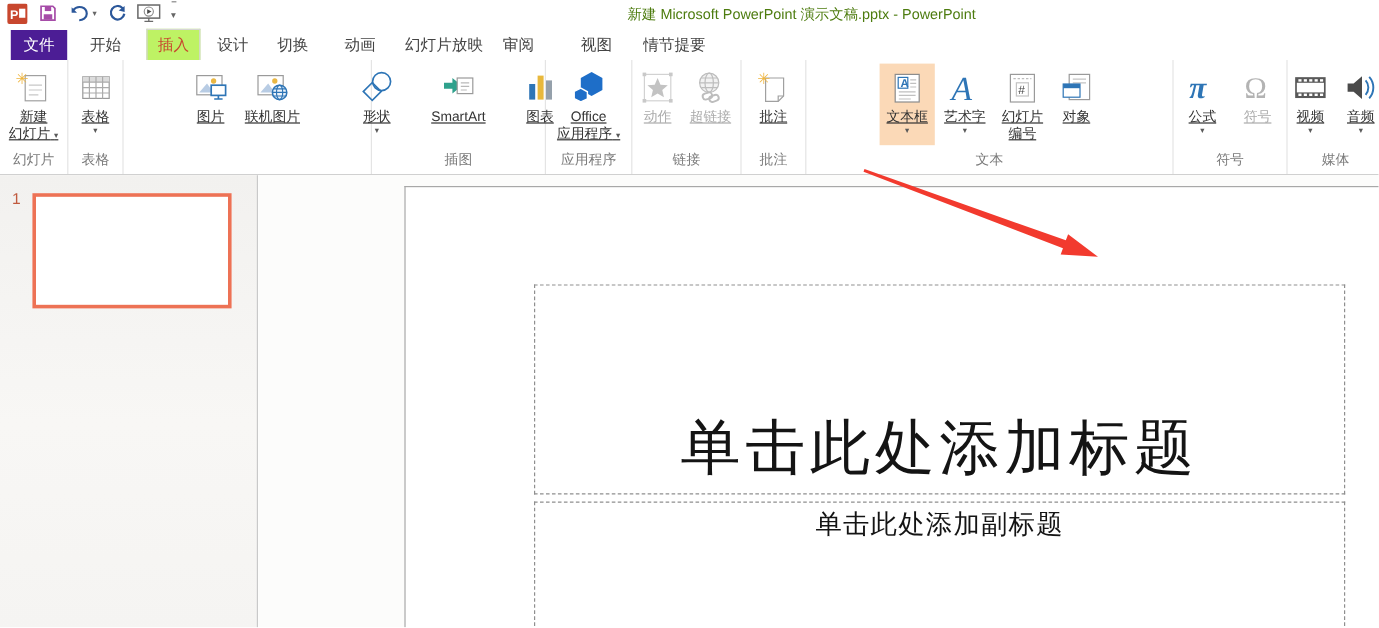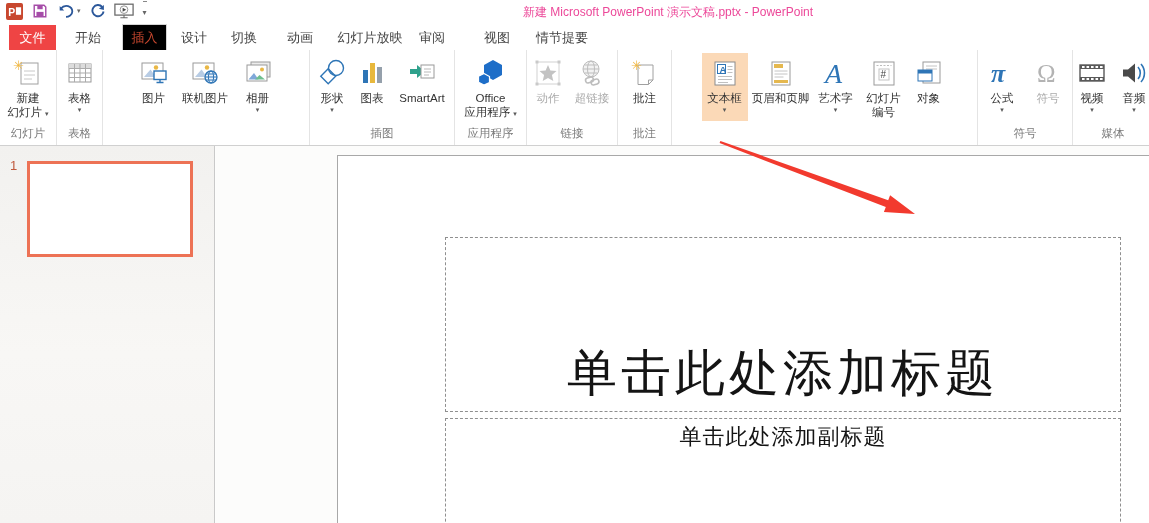--- a/index.html
+++ b/index.html
@@ -4,39 +4,39 @@
 <style>
   * { margin:0; padding:0; box-sizing:border-box; }
   html,body { width:1149px; height:523px; overflow:hidden; }
   body { font-family:"Liberation Sans","DejaVu Sans",sans-serif; background:#fff; position:relative; }
   .app { position:absolute; inset:0; background:#fff; overflow:hidden; }
 
   
   .titlebar { position:absolute; left:0; top:0; width:100%; height:22px; background:#fff; }
   .qat { position:absolute; left:6px; top:1px; display:flex; align-items:center; gap:9px; height:20px; }
   .qat .qbtn { display:flex; align-items:center; justify-content:center; height:20px; cursor:default; }
-  .win-title { position:absolute; left:523px; top:4px; font-size:12px; color:#ec4899; white-space:nowrap; }
+  .win-title { position:absolute; left:523px; top:4px; font-size:12px; color:#4d7c0f; white-space:nowrap; }
   .undo-caret { font-size:7px; color:#666; margin-left:2px; }
   .qat-caret { font-size:8px; color:#666; border-top:1px solid #888; line-height:9px; padding-top:1px; }
 
   
   .tabrow { position:absolute; left:0; top:22px; width:100%; height:28px; background:#fff; display:flex; align-items:flex-end; }
   .tab { height:25px; display:flex; align-items:center; justify-content:center; font-size:13px; color:#444; white-space:nowrap; cursor:pointer; }
-  .tab.file { background:#ef4444; color:#fff; width:47px; margin-left:9px; }
-  .tab.active { background:#000000; color:#C8472E; border:1px solid #D5D5D5; border-bottom:none; height:26px; }
+  .tab.file { background:#4c1d95; color:#fff; width:47px; margin-left:9px; }
+  .tab.active { background:#bef264; color:#C8472E; border:1px solid #D5D5D5; border-bottom:none; height:26px; }
 
   
   .ribbon { position:absolute; left:0; top:50px; width:100%; height:96px; background:#fff; border-bottom:1px solid #D0D0D0; display:flex; }
   .rgroup { height:100%; border-right:1px solid #E4E4E4; display:flex; flex-direction:column; flex-shrink:0; }
   .rbtns { flex:1; display:flex; justify-content:center; align-items:flex-start; padding-top:3px; }
   .gname { font-size:11.5px; color:#7A7A7A; text-align:center; padding-bottom:4px; white-space:nowrap; }
   .rbtn { display:flex; flex-direction:column; align-items:center; padding-top:2px; height:68px; cursor:pointer; flex-shrink:0; }
   .rbtn.hl { background:#FBD9B7; }
   .icon { height:36px; display:flex; align-items:center; justify-content:center; }
-  .lbl { font-size:11.5px; color:#333; line-height:14px; white-space:nowrap; }
+  .lbl { font-size:11.5px; color:#333; line-height:14px; white-space:nowrap;text-decoration:underline; }
   .caret { font-size:7px; color:#5A5A5A; line-height:9px; }
   .rbtn.disabled .lbl { color:#ABABAB; }
   svg { display:block; }
 
   
   .workspace { position:absolute; left:0; top:146px; width:100%; height:377px; background:#FDFDFC; }
   .thumbpanel { position:absolute; left:0; top:0; width:215px; height:100%; background:linear-gradient(180deg,#F2F1EF 0%,#F8F7F5 55%,#F5F4F2 100%); border-right:1px solid #C9C9C9; }
   .slide-num { position:absolute; left:10px; top:12px; font-size:13px; color:#C05A3E; }
   .thumb { position:absolute; left:27px; top:15px; width:166px; height:96px; background:#fff; border:3px solid #ED7255; cursor:pointer; }
   .canvasarea { position:absolute; left:216px; top:0; right:0; height:100%; background:#FCFCFB; overflow:hidden; }
@@ -164,67 +164,54 @@
                 <rect x="4" y="6" width="21" height="16" fill="#fff" stroke="#9A9A9A"></rect>
                 <circle cx="18" cy="10.5" r="2.2" fill="#E9B744"></circle>
                 <path d="M6 20l6.5-7.5L18 20z" fill="#B8CCE4"></path>
                 <circle cx="22" cy="20" r="6" fill="#EAF2FA" stroke="#2E75B6" stroke-width="1.3"></circle>
                 <ellipse cx="22" cy="20" rx="2.6" ry="6" fill="none" stroke="#2E75B6"></ellipse>
                 <path d="M16 20h12M17 17h10M17 23h10" stroke="#2E75B6"></path>
               </svg>
           </span>
           <span class="lbl">联机图片</span>
         </div>
-        <div class="rbtn" style="width:40px">
-          <span class="icon">
-            <svg width="32" height="32" viewBox="0 0 32 32">
-                <rect x="9" y="5" width="19" height="15" fill="#ECECEC" stroke="#9A9A9A"></rect>
-                <rect x="5" y="8" width="20" height="16" fill="#fff" stroke="#9A9A9A"></rect>
-                <path d="M6.5 22.5l5.5-6.5 4.5 6.5z" fill="#7FA8D9"></path>
-                <path d="M13 22.5l4.5-4.5 5.5 4.5z" fill="#6FBF8F"></path>
-                <circle cx="20" cy="12.5" r="2" fill="#E9B744"></circle>
-              </svg>
-          </span>
-          <span class="lbl">相册</span>
-          <span class="caret">▾</span>
-        </div>
       </div>
     </div>
 
     <div class="rgroup" style="width:145px">
-      <div class="rbtns" style="gap:0">
+      <div class="rbtns" style="gap:18px">
         <div class="rbtn" style="width:40px">
           <span class="icon">
             <svg width="32" height="32" viewBox="0 0 32 32" fill="none" stroke="#2E75B6" stroke-width="1.4">
                 <circle cx="20" cy="11" r="7.5"></circle>
                 <rect x="7" y="14" width="10.5" height="10.5" transform="rotate(45 12.2 19.2)"></rect>
               </svg>
           </span>
           <span class="lbl">形状</span>
           <span class="caret">▾</span>
         </div>
+        <div class="rbtn" style="width:60px">
+          <span class="icon">
+            <svg width="32" height="32" viewBox="0 0 32 32">
+                <path d="M4 12h7V8l8 6.5-8 6.5v-4H4z" fill="#2FA18C"></path>
+                <rect x="15" y="8" width="13" height="13" fill="#fff" stroke="#9A9A9A"></rect>
+                <path d="M18 12h7M18 15h7M18 18h5" stroke="#B9B9B9"></path>
+              </svg>
+          </span>
+          <span class="lbl">SmartArt</span>
+        </div>
         <div class="rbtn" style="width:40px">
           <span class="icon">
             <svg width="32" height="32" viewBox="0 0 32 32">
                 <rect x="7" y="13" width="5" height="13" fill="#2E75B6"></rect>
                 <rect x="14" y="6" width="5" height="20" fill="#E8B83C"></rect>
                 <rect x="21" y="10" width="5" height="16" fill="#95A0AB"></rect>
               </svg>
           </span>
           <span class="lbl">图表</span>
-        </div>
-        <div class="rbtn" style="width:60px">
-          <span class="icon">
-            <svg width="32" height="32" viewBox="0 0 32 32">
-                <path d="M4 12h7V8l8 6.5-8 6.5v-4H4z" fill="#2FA18C"></path>
-                <rect x="15" y="8" width="13" height="13" fill="#fff" stroke="#9A9A9A"></rect>
-                <path d="M18 12h7M18 15h7M18 18h5" stroke="#B9B9B9"></path>
-              </svg>
-          </span>
-          <span class="lbl">SmartArt</span>
         </div>
       </div>
       <div class="gname">插图</div>
     </div>
 
     <div class="rgroup" style="width:72px">
       <div class="rbtns">
         <div class="rbtn" style="width:64px">
           <span class="icon">
             <svg width="32" height="32" viewBox="0 0 32 32">
@@ -293,31 +280,20 @@
             <svg width="32" height="32" viewBox="0 0 32 32">
                 <rect x="6" y="5" width="20" height="23" fill="#fff" stroke="#8C8C8C"></rect>
                 <rect x="8.5" y="7.5" width="8" height="9" fill="none" stroke="#2E75B6"></rect>
                 <text x="10.5" y="15.5" font-size="9.5" font-weight="bold" fill="#2E75B6" font-family="sans-serif">A</text>
                 <path d="M18.5 9.5h5M18.5 12.5h5M18.5 15.5h5M9 19.5h14M9 22.5h14M9 25.5h10" stroke="#C0C0C0"></path>
               </svg>
           </span>
           <span class="lbl">文本框</span>
           <span class="caret">▾</span>
         </div>
-        <div class="rbtn" style="width:60px">
-          <span class="icon">
-            <svg width="32" height="32" viewBox="0 0 32 32">
-                <rect x="7" y="5" width="18" height="23" fill="#fff" stroke="#9A9A9A"></rect>
-                <rect x="9" y="7" width="9" height="4" fill="#E5B84F"></rect>
-                <rect x="9" y="23" width="14" height="3" fill="#E5B84F"></rect>
-                <path d="M9.5 14h13M9.5 17h13M9.5 20h9" stroke="#C4C4C4"></path>
-              </svg>
-          </span>
-          <span class="lbl">页眉和页脚</span>
-        </div>
         <div class="rbtn" style="width:44px">
           <span class="icon">
             <svg width="32" height="32" viewBox="0 0 32 32">
                 <text x="5" y="26" font-size="28" font-style="italic" fill="#2E75B6" font-family="serif">A</text>
               </svg>
           </span>
           <span class="lbl">艺术字</span>
           <span class="caret">▾</span>
         </div>
         <div class="rbtn" style="width:46px">
@@ -337,20 +313,21 @@
             <svg width="32" height="32" viewBox="0 0 32 32">
                 <rect x="10" y="5" width="17" height="21" fill="#fff" stroke="#9A9A9A"></rect>
                 <path d="M13 9h11M13 12h11" stroke="#C4C4C4"></path>
                 <rect x="5" y="13" width="14" height="11" fill="#fff" stroke="#2E75B6"></rect>
                 <rect x="5" y="13" width="14" height="3.5" fill="#2E75B6"></rect>
               </svg>
           </span>
           <span class="lbl">对象</span>
         </div>
       </div>
+      <div class="gname">文本</div>
     </div>
 
     <div class="rgroup" style="width:95px">
       <div class="rbtns" style="gap:6px">
         <div class="rbtn" style="width:40px">
           <span class="icon">
             <svg width="32" height="32" viewBox="0 0 32 32">
                 <text x="5" y="25" font-size="26" font-style="italic" font-weight="bold" fill="#2E75B6" font-family="serif">π</text>
               </svg>
           </span>

